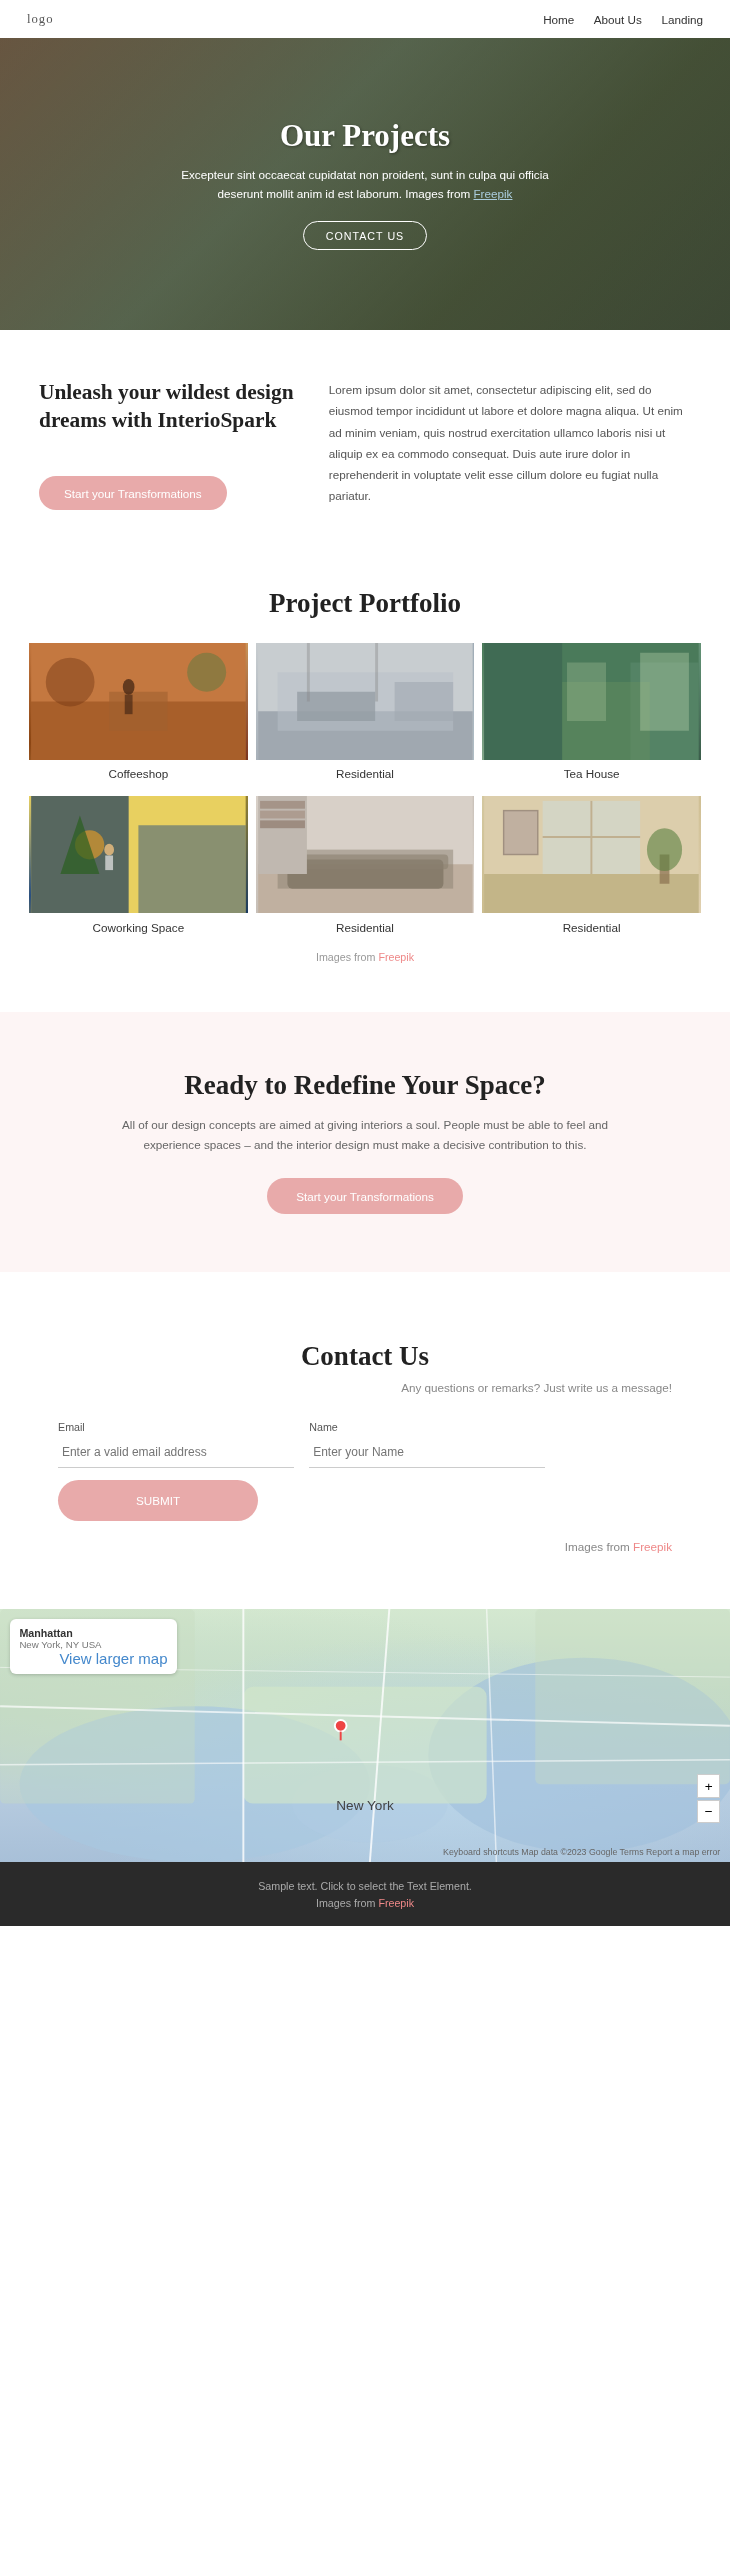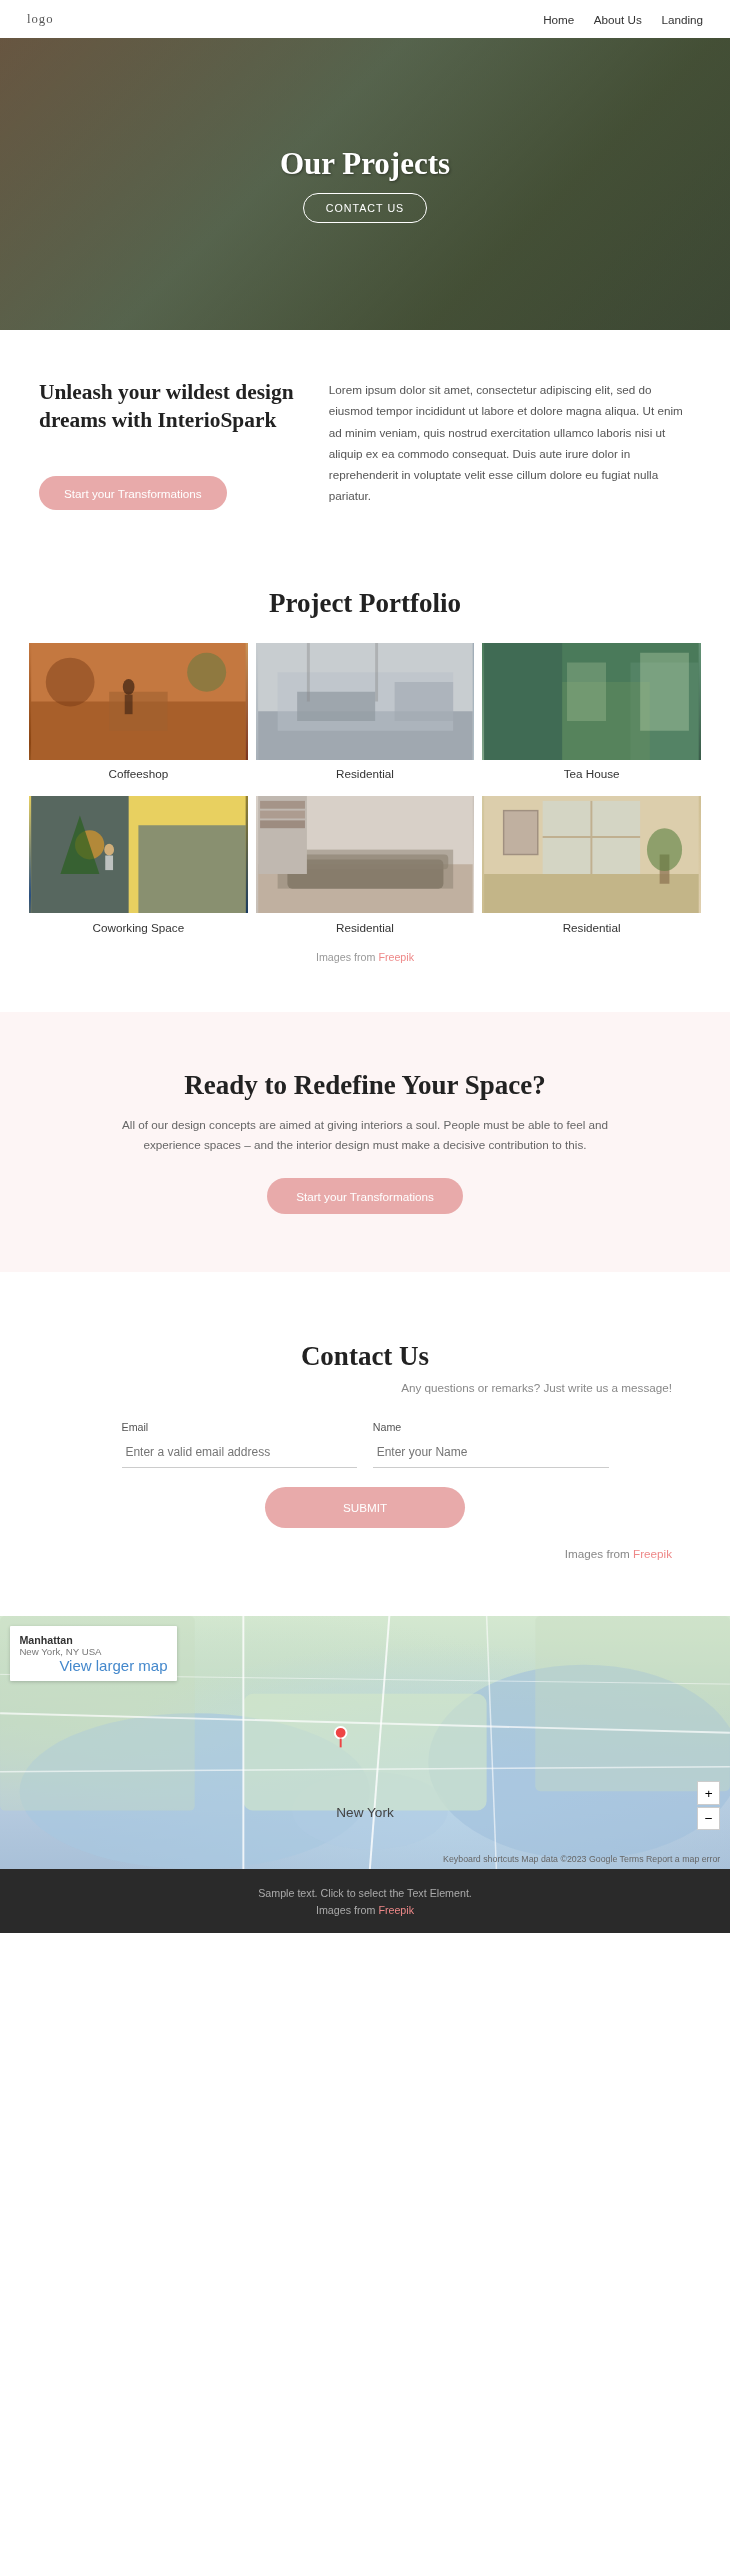--- a/index.html
+++ b/index.html
@@ -114,21 +114,21 @@
       padding: 11.7px 29px; border-radius: 24px; font-size: 11.7px;
       cursor: pointer; font-family: Arial, sans-serif;
     }
 
     
     .contact-section { padding: 49px 58px 29px; text-align: center; }
     .contact-section h2 { font-size: 27px; font-weight: bold; color: #222; margin-bottom: 9.7px; }
     .contact-section p {
       font-size: 11.7px; color: #888; font-family: Arial, sans-serif; margin-bottom: 27px; text-align: right;
     }
-    .contact-form { display: flex; flex-direction: column; align-items: center; gap: 11px; }
+    .contact-form { display: flex; flex-direction: column; align-items: flex-start; gap: 4px; }
     .form-row { display: flex; gap: 15.6px; width: 100%; max-width: 487px; }
     .form-input {
       flex: 1; border: none; border-bottom: 1px solid #ccc;
       padding: 7.8px 3.9px; font-size: 12px; color: #999;
       font-family: Arial, sans-serif; outline: none; background: transparent;
     }
     .submit-btn {
       background: #e8aaaa; color: #fff; border: none;
       padding: 14px 78px; border-radius: 24px; font-size: 11.7px;
       cursor: pointer; font-family: Arial, sans-serif; margin-top: 7.8px;
@@ -136,21 +136,21 @@
     .contact-credit {
       font-size: 10.7px; color: #999; margin-top: 13.6px; font-family: Arial, sans-serif;
     }
     .contact-credit a { color: #e88; text-decoration: none; }
 
     
     .map-section { position: relative; background: #e8f0e8; height: 253px; overflow: hidden; }
     .map-overlay {
       position: absolute; top: 9.7px; left: 9.7px;
       background: #fff; padding: 7.8px 9.7px; font-size: 9.7px;
-      font-family: Arial, sans-serif; border-radius: 1px; box-shadow: 0 1px 3.9px rgba(0,0,0,0.2);
+      font-family: Arial, sans-serif; border-radius: 6px; box-shadow: 0 1px 3.9px rgba(0,0,0,0.2);
       z-index: 5;
     }
     .map-overlay .map-loc { font-weight: bold; font-size: 10.7px; color: #333; }
     .map-overlay .map-addr { color: #777; font-size: 9.7px; }
     .map-overlay .map-link { color: #4488cc; font-size: 15px; text-decoration: none; margin-left: 40px; }
     .map-bg {
       width: 100%; height: 100%;
       background:
         radial-gradient(ellipse at 60% 70%, #b8d4e8 0%, transparent 60%),
         radial-gradient(ellipse at 30% 40%, #c8dfc8 0%, transparent 50%),
@@ -192,20 +192,23 @@
   <span class="nav-logo">logo</span>
   <div class="nav-links">
     <a href="#">Home</a>
     <a href="#">About Us</a>
     <a href="#">Landing</a>
   </div>
 </nav>
 
 <section class="hero">
   <h1 class="hero-title">Our Projects</h1>
+  <p class="hero-sub">
+    <span>Excepteur sint occaecat cupidatat non proident, sunt in culpa qui officia deserunt mollit anim id est laborum. Images from</span> <a href="#">Freepik</a>
+  </p>
   <button class="hero-btn">CONTACT US</button>
 </section>
 
 <section class="about-section">
   <div class="about-left">
     <h2>Unleash your wildest design dreams with InterioSpark</h2>
     <button class="transform-btn">Start your Transformations</button>
   </div>
   <div class="about-right">
     <p>Lorem ipsum dolor sit amet, consectetur adipiscing elit, sed do eiusmod tempor incididunt ut labore et dolore magna aliqua. Ut enim ad minim veniam, quis nostrud exercitation ullamco laboris nisi ut aliquip ex ea commodo consequat. Duis aute irure dolor in reprehenderit in voluptate velit esse cillum dolore eu fugiat nulla pariatur.</p>

